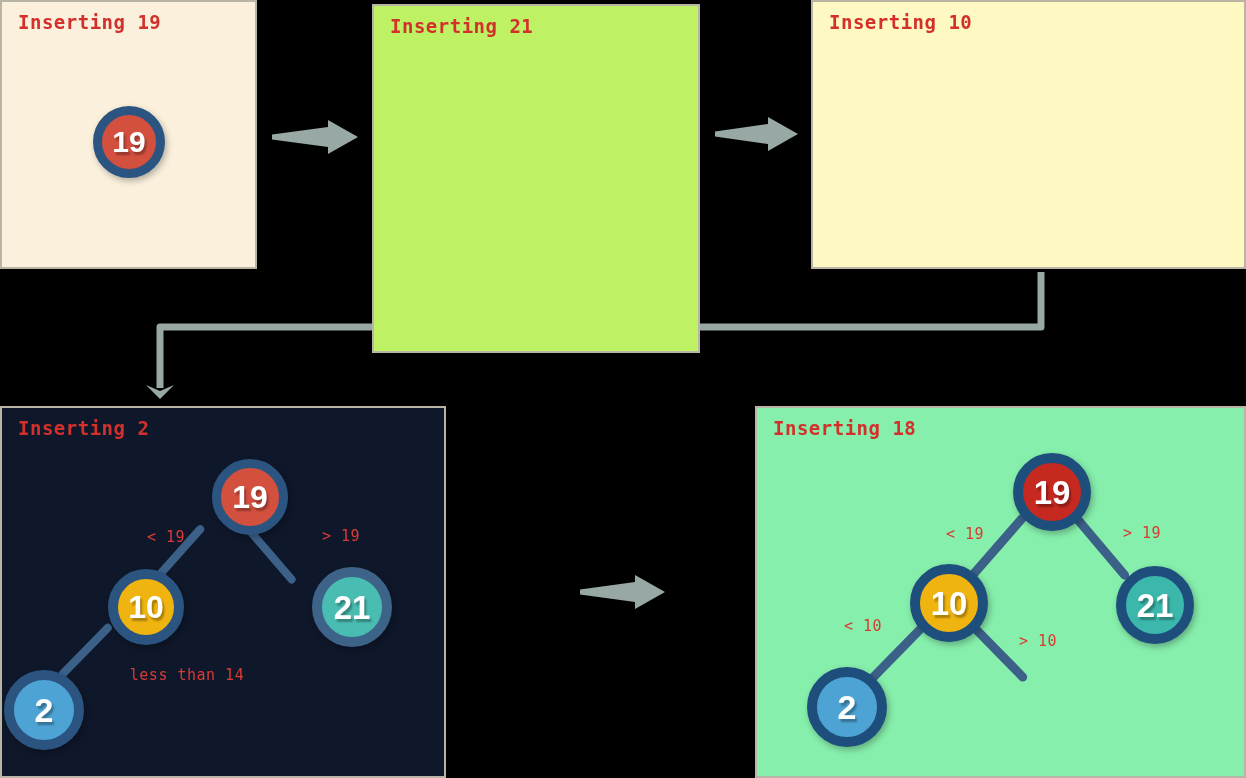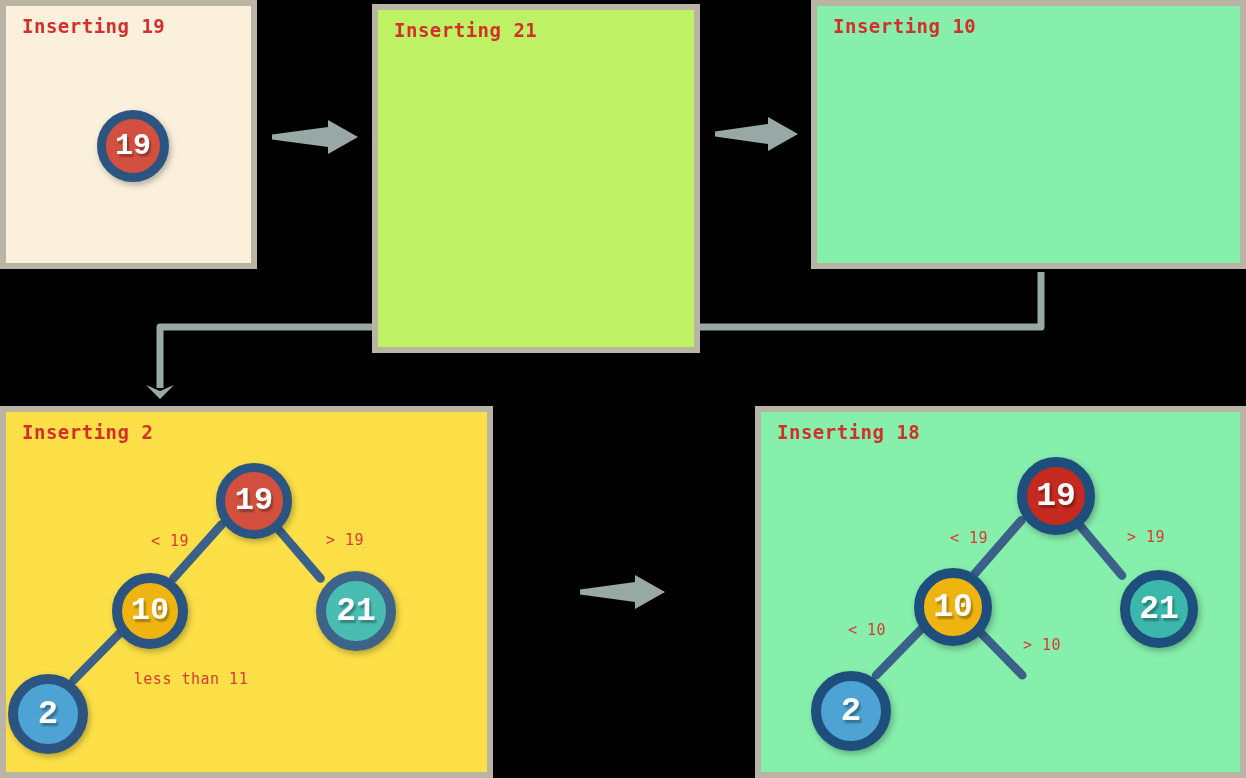--- a/index.html
+++ b/index.html
@@ -15,21 +15,21 @@
     font-family: "DejaVu Sans Mono", "Liberation Mono", monospace;
   }
   .stage {
     position: absolute;
     inset: 0;
     background: #000000;
   }
   .panel {
     position: absolute;
     background: #FAF0DC;
-    border: 6px solid #be185d;
+    border: 2px solid #be185d;
     box-sizing: border-box;
     overflow: hidden;
   }
   .panel-title {
     position: absolute;
     left: 16px;
     top: 9px;
     font-family: "DejaVu Sans Mono", "Liberation Mono", monospace;
     font-weight: bold;
     font-size: 19px;
@@ -54,21 +54,21 @@
     letter-spacing: 0.5px;
   }
   .node {
     position: absolute;
     border-radius: 50%;
     box-sizing: border-box;
     display: flex;
     align-items: center;
     justify-content: center;
     transform: translate(-50%, -50%);
-    font-family: Liberation Mono, monospace;
+    font-family: Liberation Sans, sans-serif;
     font-weight: bold;
     color: #ffffff;
     text-shadow: 2px 3px 2px rgba(0,0,0,0.30);
     filter: drop-shadow(2px 3px 3px rgba(0,0,0,0.28));
     line-height: 1;
   }
   .connector-svg {
     position: absolute;
     left: 0;
     top: 0;
@@ -97,37 +97,37 @@
         <div class="panel-title" style="color: rgb(211, 48, 44);">Inserting 19</div>
         <svg class="tree-svg" viewBox="0 0 257 269"></svg>
         <div class="node" style="width: 72px; height: 72px; left: 127px; top: 140px; background: rgb(211, 80, 63); border: 9px solid rgb(43, 85, 128); font-size: 30px;">19</div>
       </div>
       <div class="panel" style="left: 372px; top: 4px; width: 328px; height: 349px; background: #bef264; border-color: rgb(185, 180, 164);">
         <div class="panel-title" style="color: rgb(211, 48, 44);">Inserting 21</div>
         <svg class="tree-svg" viewBox="0 0 328 269">
           <line x1="-292" y1="124" x2="-245" y2="176" stroke="#3c6189" stroke-width="9" stroke-linecap="round"></line>
         </svg>
       </div>
-      <div class="panel" style="left: 811px; top: 0px; width: 435px; height: 269px; background: #86efac; border-color: rgb(185, 180, 164);">
+      <div class="panel" style="left: 811px; top: 0px; width: 435px; height: 269px; background: #fef9c3; border-color: rgb(185, 180, 164);">
         <div class="panel-title" style="color: rgb(211, 48, 44);">Inserting 10</div>
         <svg class="tree-svg" viewBox="0 0 435 269">
           <line x1="-589" y1="115" x2="-638" y2="172" stroke="#3c6189" stroke-width="9" stroke-linecap="round"></line>
           <line x1="-535" y1="115" x2="-486" y2="172" stroke="#3c6189" stroke-width="9" stroke-linecap="round"></line>
         </svg>
       </div>
-      <div class="panel" style="left: 0px; top: 406px; width: 493px; height: 372px; background: #fde047; border-color: rgb(185, 180, 164);">
+      <div class="panel" style="left: 0px; top: 406px; width: 446px; height: 372px; background: #0f172a; border-color: rgb(185, 180, 164);">
         <div class="panel-title" style="color: rgb(211, 48, 44);">Inserting 2</div>
         <svg class="tree-svg" viewBox="0 0 493 372">
           <line x1="221" y1="116" x2="171" y2="172" stroke="#3c6189" stroke-width="9" stroke-linecap="round"></line>
           <line x1="275" y1="116" x2="323" y2="172" stroke="#3c6189" stroke-width="9" stroke-linecap="round"></line>
           <line x1="118" y1="226" x2="68" y2="277" stroke="#3c6189" stroke-width="9" stroke-linecap="round"></line>
         </svg>
         <div class="edge-label" style="left: 164px; top: 129px; color: rgb(217, 59, 51);">&lt; 19</div>
         <div class="edge-label" style="left: 339px; top: 128px; color: rgb(217, 59, 51);">&gt; 19</div>
-        <div class="edge-label" style="left: 185px; top: 267px; color: rgb(217, 59, 51);">less than 11</div>
+        <div class="edge-label" style="left: 185px; top: 267px; color: rgb(217, 59, 51);">less than 14</div>
         <div class="node" style="width: 76px; height: 76px; left: 248px; top: 89px; background: rgb(211, 80, 63); border: 9px solid rgb(43, 85, 128); font-size: 32px;">19</div>
         <div class="node" style="width: 76px; height: 76px; left: 144px; top: 199px; background: rgb(240, 180, 16); border: 10px solid rgb(43, 85, 128); font-size: 32px;">10</div>
         <div class="node" style="width: 80px; height: 80px; left: 350px; top: 199px; background: rgb(73, 189, 178); border: 10px solid rgb(61, 99, 137); font-size: 33px;">21</div>
         <div class="node" style="width: 80px; height: 80px; left: 42px; top: 302px; background: rgb(77, 163, 212); border: 10px solid rgb(43, 85, 128); font-size: 34px;">2</div>
       </div>
       <div class="panel" style="left: 755px; top: 406px; width: 491px; height: 372px; background: #86efac; border-color: rgb(185, 180, 164);">
         <div class="panel-title" style="color: rgb(211, 48, 44);">Inserting 18</div>
         <svg class="tree-svg" viewBox="0 0 491 372">
           <line x1="267" y1="112" x2="219" y2="167" stroke="#3c6189" stroke-width="9" stroke-linecap="round"></line>
           <line x1="323" y1="112" x2="371" y2="169" stroke="#3c6189" stroke-width="9" stroke-linecap="round"></line>

